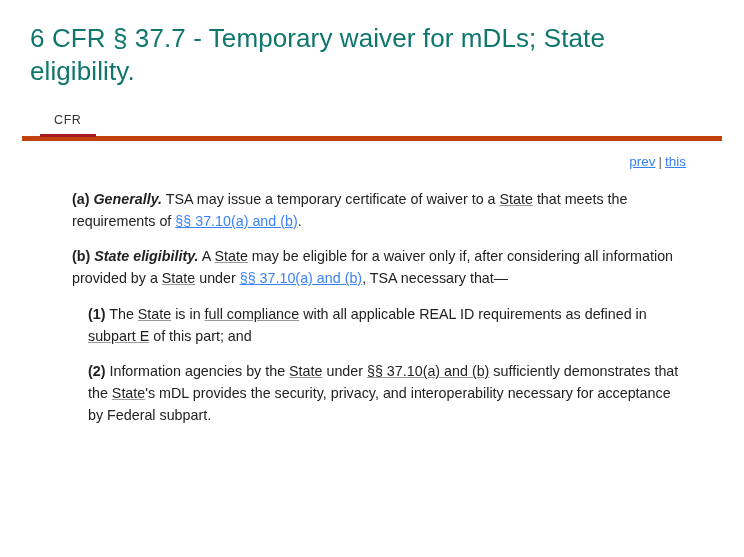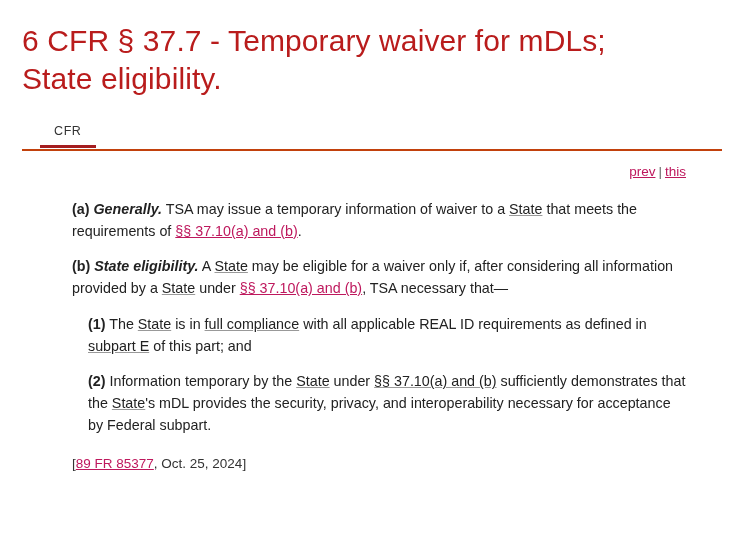--- a/index.html
+++ b/index.html
@@ -15,34 +15,34 @@
     overflow: hidden;
   }
   .page {
     width: 744px;
     height: 557px;
     box-sizing: border-box;
     padding: 0 22px;
     position: relative;
   }
   .doc-title {
-    font-size: 30px;
+    font-size: 26px;
     font-weight: 400;
     line-height: 1.25;
-    color: #b91c1c;
-    margin: 22px 0 0 0;
+    color: #0f766e;
+    margin: 22px 0 0 8px;
     letter-spacing: 0.1px;
     max-width: 660px;
   }
   .tabs-bar {
     margin-top: 24px;
-    border-bottom: 2px solid #c2410c;
+    border-bottom: 5px solid #c2410c;
     height: 30px;
     display: flex;
-    align-items: center;
+    align-items: flex-end;
     padding-left: 18px;
     box-sizing: border-box;
   }
   .tab {
     font-size: 12.5px;
     letter-spacing: 0.6px;
     color: #333333;
     padding: 0 14px 9px 14px;
     position: relative;
     cursor: pointer;
@@ -92,21 +92,21 @@
     margin-left: 16px;
   }
   .lbl {
     font-weight: bold;
   }
   .lbl-italic {
     font-weight: bold;
     font-style: italic;
   }
   a.ref {
-    color: #be185d;
+    color: #3b82f6;
     text-decoration: underline;
     cursor: pointer;
   }
   a.plain {
     color: #222222;
     text-decoration: underline;
     text-decoration-color: #999999;
     cursor: pointer;
   }
   .cite {
@@ -126,24 +126,23 @@
     <div class="tab active">CFR</div>
   </div>
 
   <div class="pager">
     <a class="ref">prev</a><span class="sep">|</span><a class="ref">this</a>
   </div>
 
   <div class="content">
 
 
-    <p class="para"><span class="lbl">(a)</span> <span class="lbl-italic">Generally.</span><span> TSA may issue a temporary information of waiver to a </span><a class="plain">State</a><span> that meets the requirements of </span><a class="ref">§§ 37.10(a) and (b)</a><span>.</span></p>
+    <p class="para"><span class="lbl">(a)</span> <span class="lbl-italic">Generally.</span><span> TSA may issue a temporary certificate of waiver to a </span><a class="plain">State</a><span> that meets the requirements of </span><a class="ref">§§ 37.10(a) and (b)</a><span>.</span></p>
 
     <p class="para"><span class="lbl">(b)</span> <span class="lbl-italic">State eligibility.</span><span> A </span><a class="plain">State</a><span> may be eligible for a waiver only if, after considering all information provided by a </span><a class="plain">State</a><span> under </span><a class="ref">§§ 37.10(a) and (b)</a><span>, TSA necessary that—</span></p>
 
     <p class="para indent"><span class="lbl">(1)</span><span> The </span><a class="plain">State</a><span> is in </span><a class="plain">full compliance</a><span> with all applicable REAL ID requirements as defined in </span><a class="plain">subpart E</a><span> of this part; and</span></p>
 
-    <p class="para indent"><span class="lbl">(2)</span><span> Information temporary by the </span><a class="plain">State</a><span> under </span><a class="plain">§§ 37.10(a) and (b)</a><span> sufficiently demonstrates that the </span><a class="plain">State</a><span>'s mDL provides the security, privacy, and interoperability necessary for acceptance by Federal subpart.</span></p>
+    <p class="para indent"><span class="lbl">(2)</span><span> Information agencies by the </span><a class="plain">State</a><span> under </span><a class="plain">§§ 37.10(a) and (b)</a><span> sufficiently demonstrates that the </span><a class="plain">State</a><span>'s mDL provides the security, privacy, and interoperability necessary for acceptance by Federal subpart.</span></p>
 
-    <div class="cite"><span>[</span><a class="ref">89 FR 85377</a><span>, Oct. 25, 2024]</span></div>
 
   </div>
 </div>
 
 </body></html>

